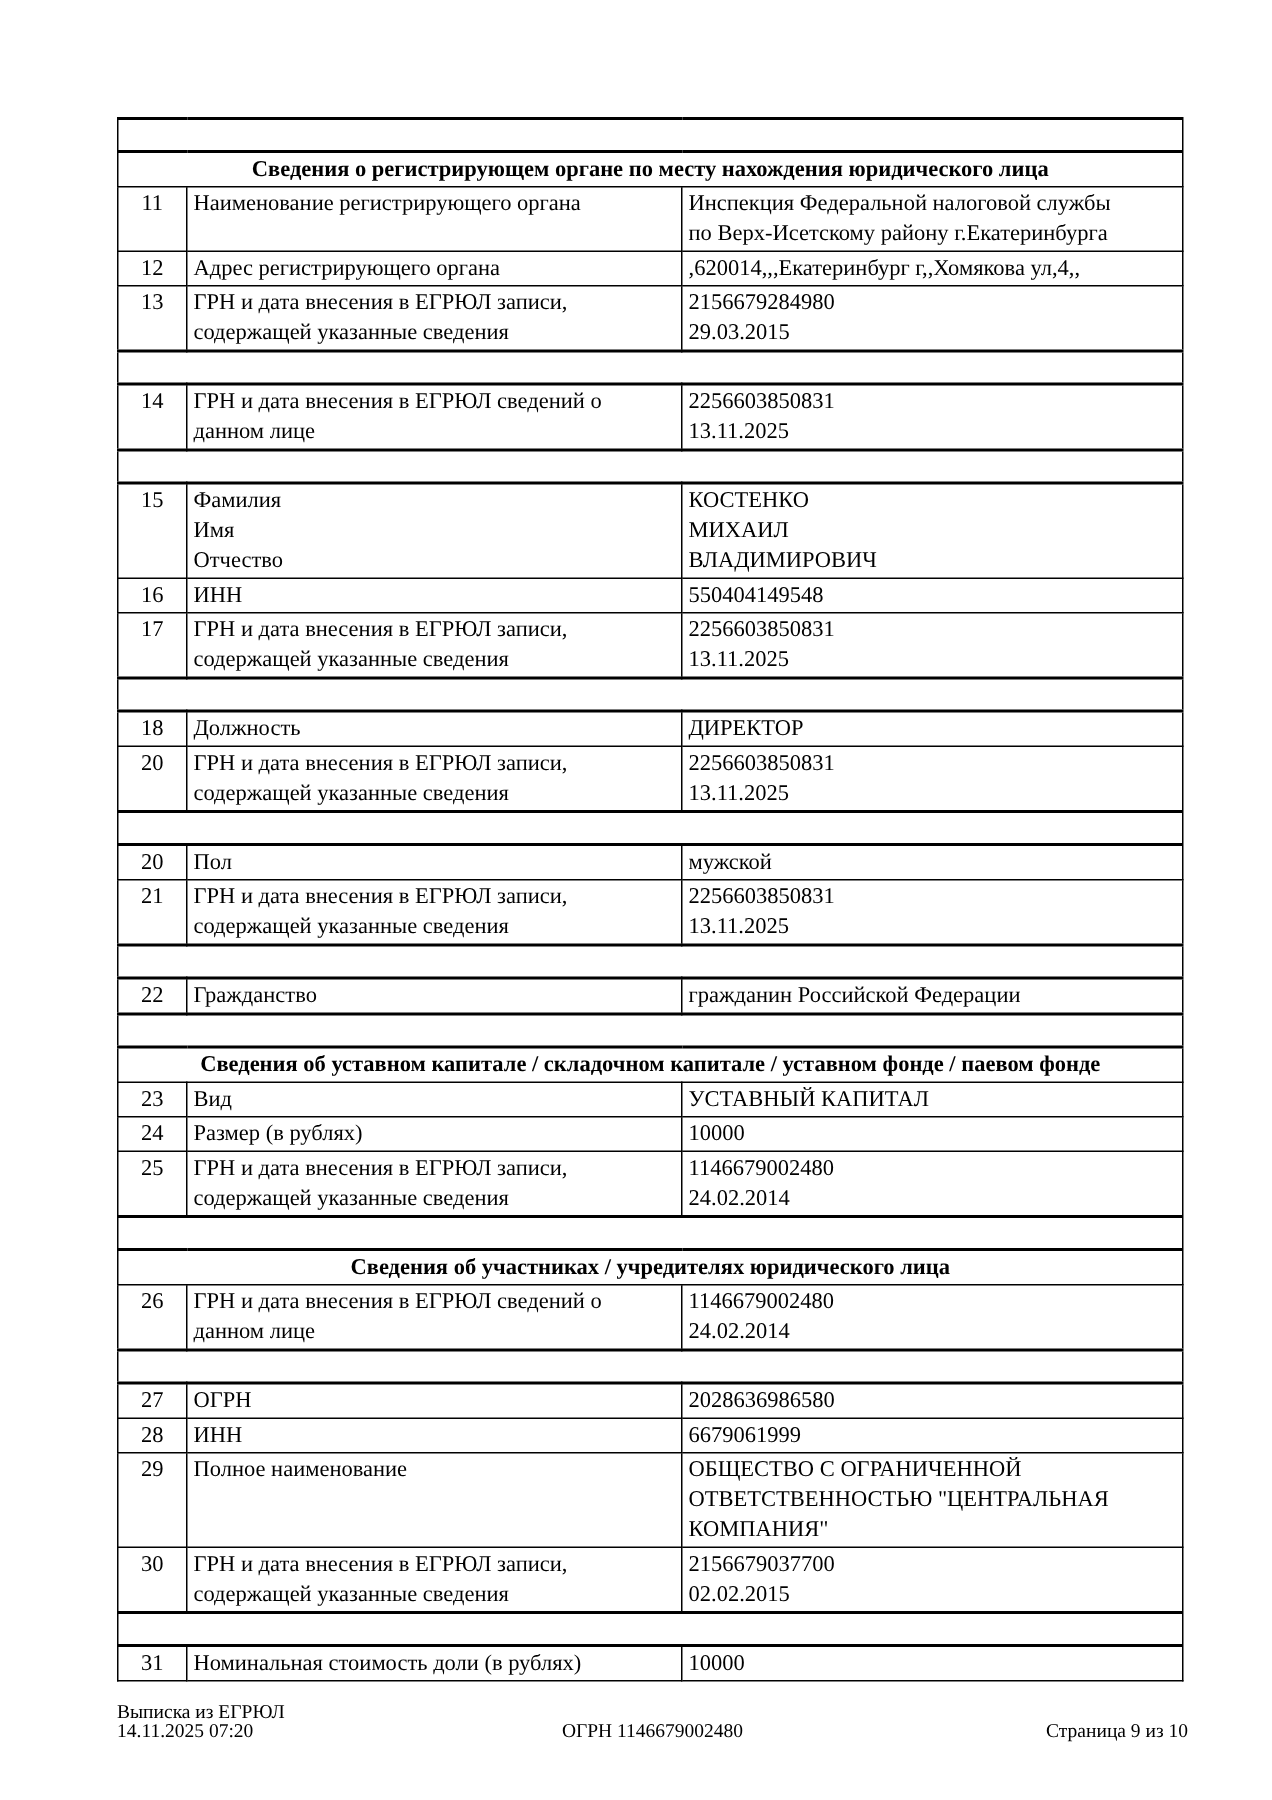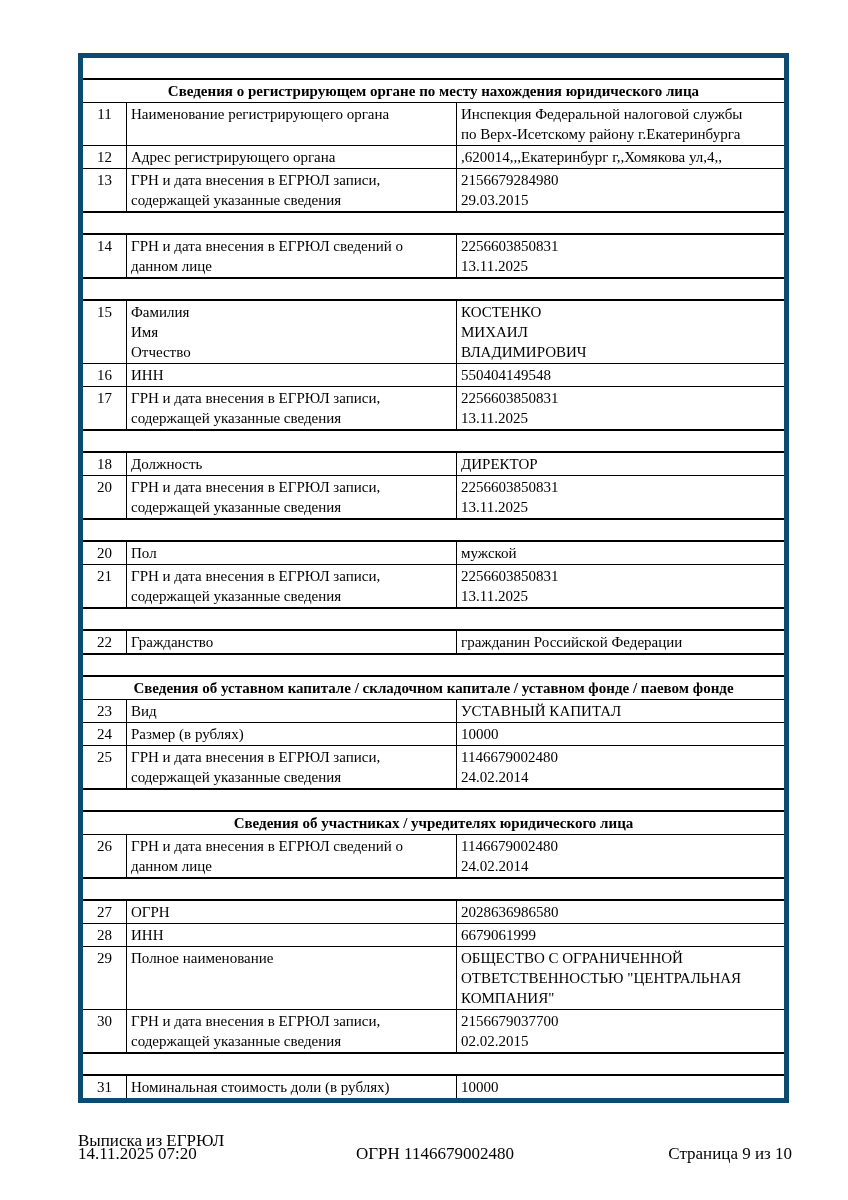--- a/index.html
+++ b/index.html
@@ -12,25 +12,25 @@
     width: 848px;
     height: 1200px;
     background: #ffffff;
     color: #000000;
     font-family: "Liberation Serif", "DejaVu Serif", serif;
     overflow: hidden;
   }
   table.doc {
     position: absolute;
     left: 78px;
-    top: 53px;
+    top: 78px;
     width: 711px;
     border-collapse: collapse;
     table-layout: fixed;
-    border: 5px solid #0c4a6e;
+    border: 1px solid #0c4a6e;
     padding-left: 24px;
   }
   table.doc td {
     border: 1px solid #000;
     font-size: 15px;
     line-height: 20px;
     padding: 1px 4px;
     vertical-align: top;
     white-space: pre-line;
     overflow: hidden;
@@ -49,21 +49,21 @@
     font-weight: bold;
     text-align: center;
   }
   .footer {
     position: absolute;
     left: 78px;
     top: 1134px;
     width: 714px;
     display: flex;
     align-items: flex-end;
-    font-size: 17px;
+    font-size: 13px;
     line-height: 13px;
     color: #000;
   }
   .footer-left  { flex: 1; text-align: left; }
   .footer-center{ flex: 1; text-align: center; }
   .footer-right { flex: 1; text-align: right; }
 </style>
 </head>
 <body>
 

